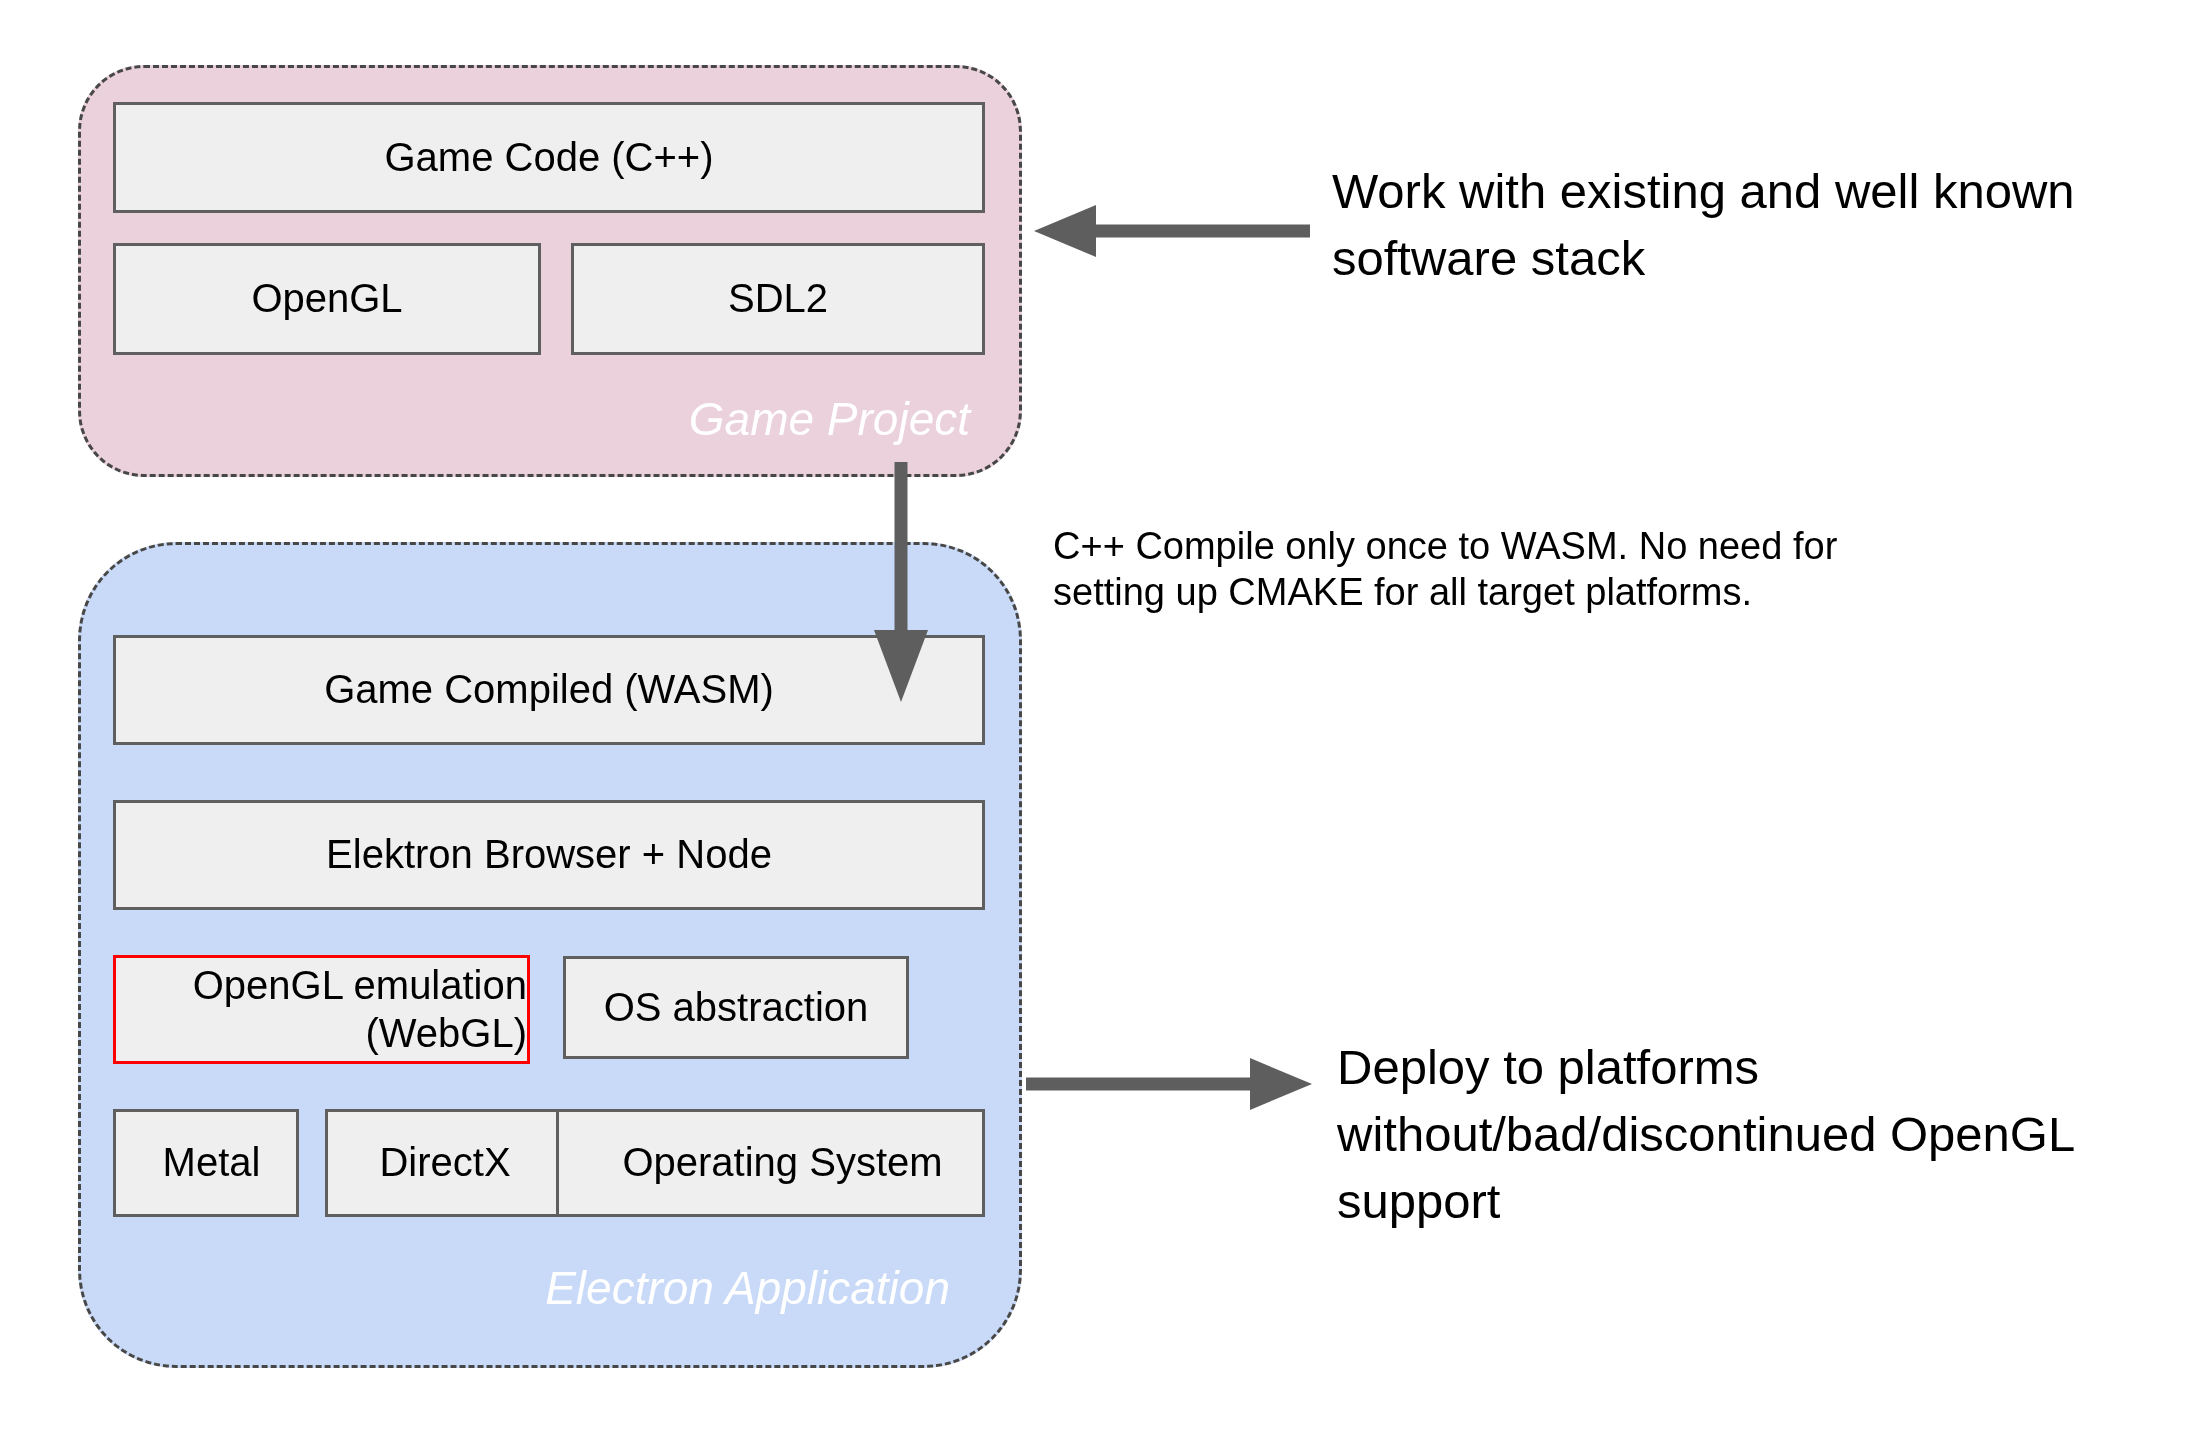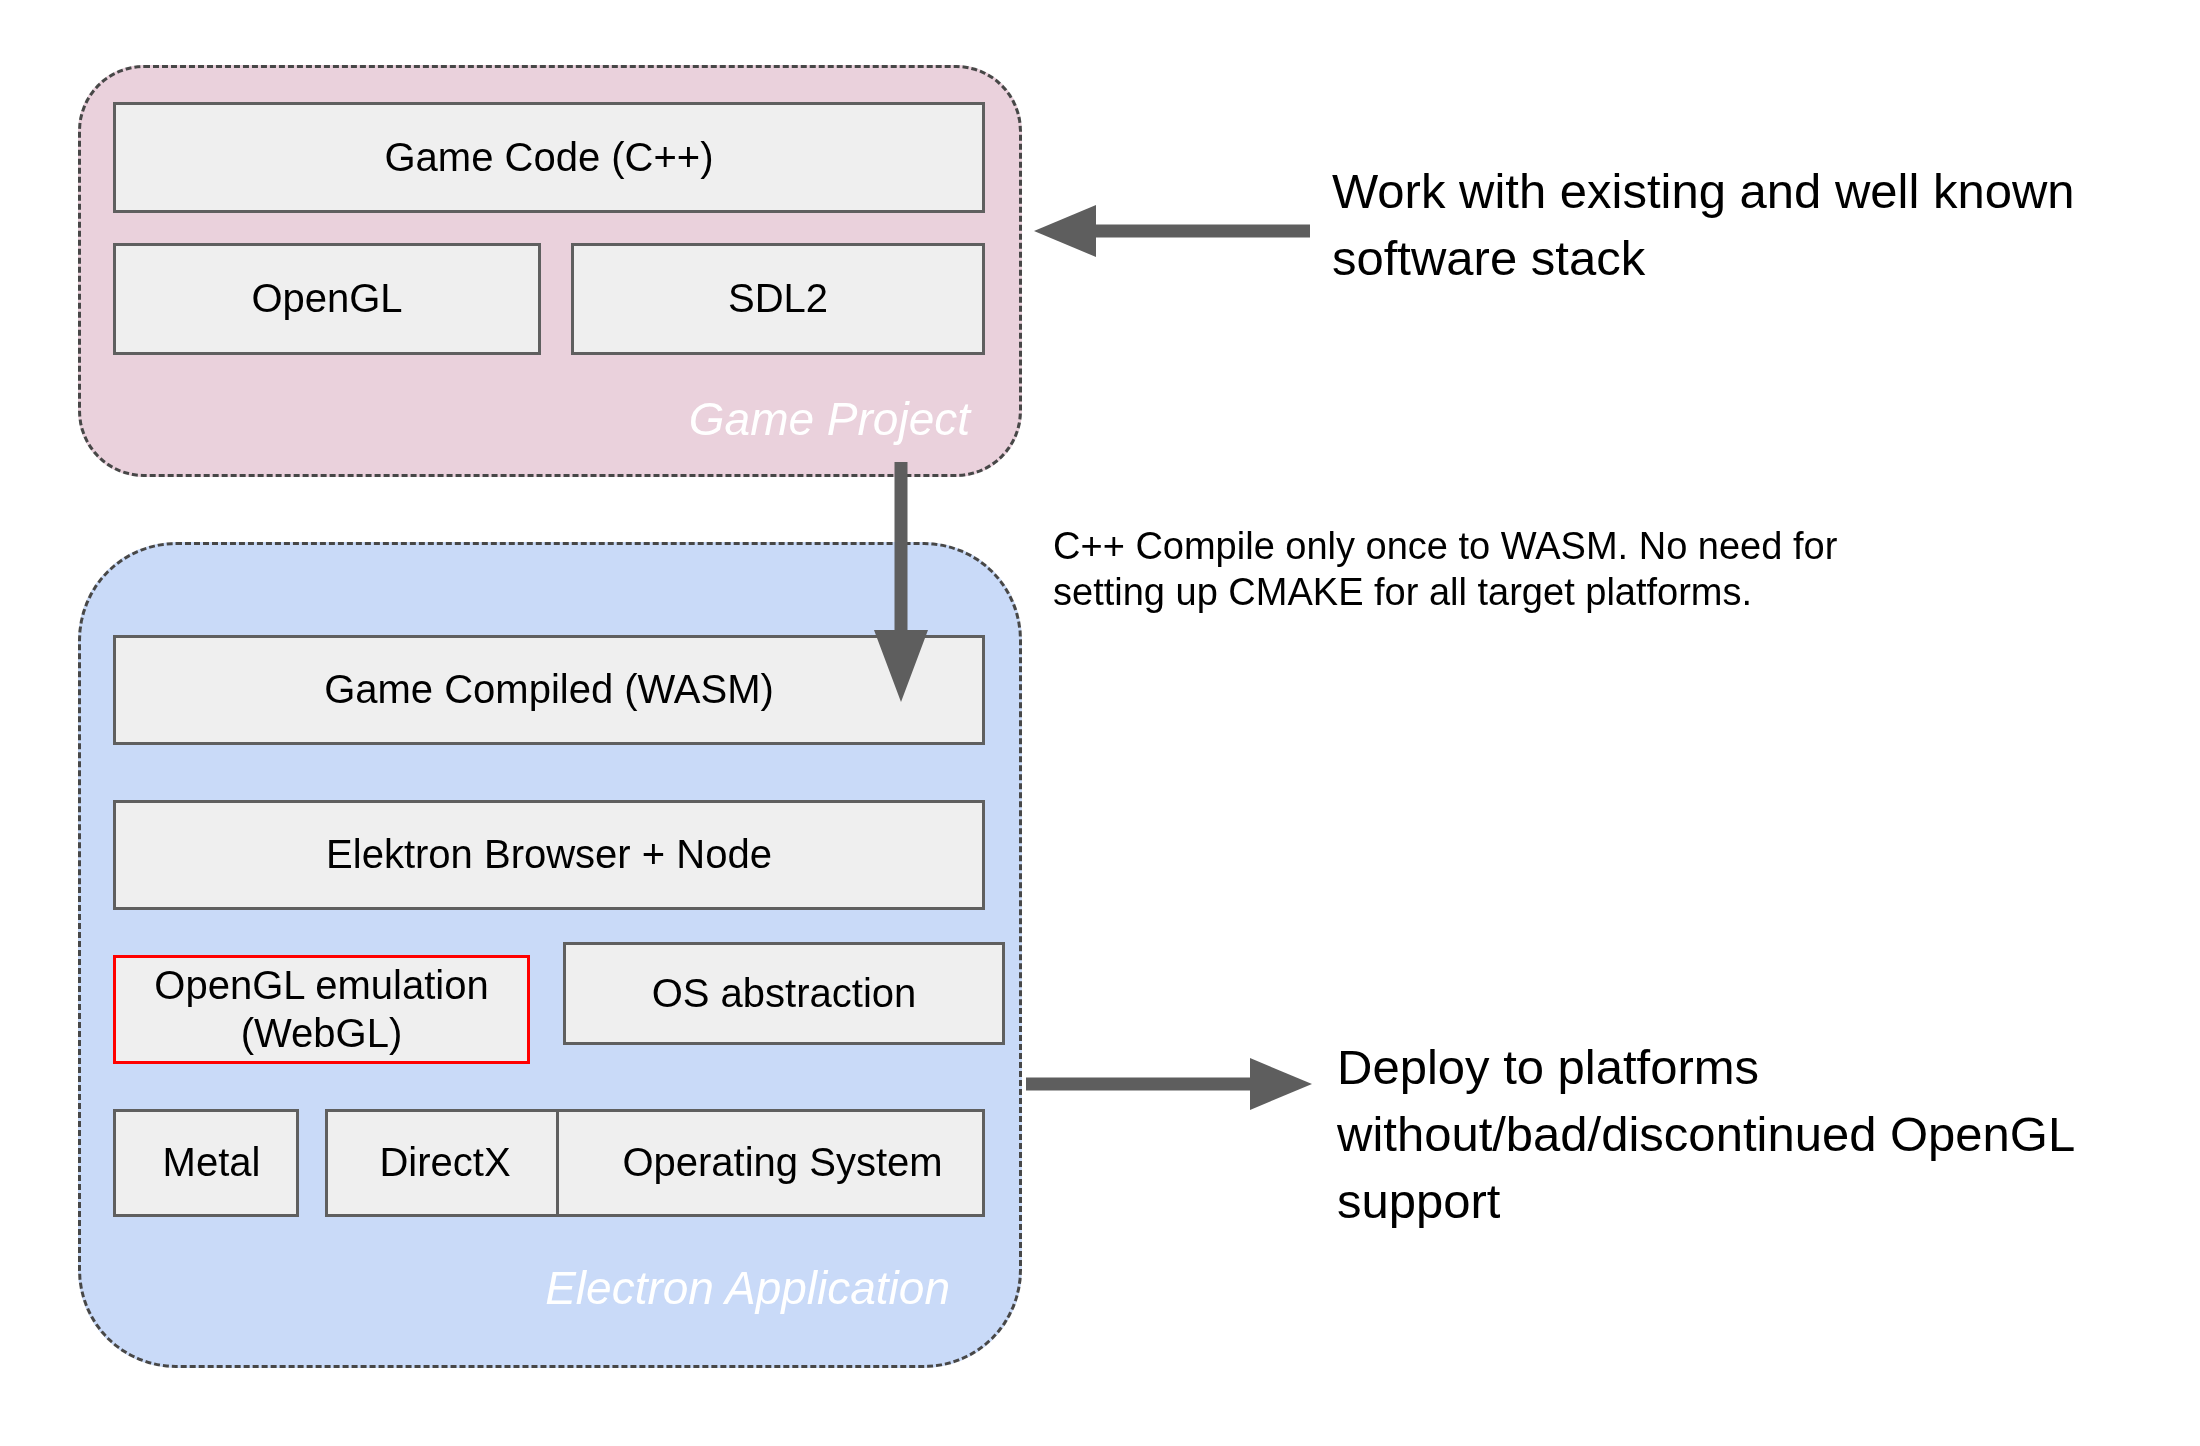--- a/index.html
+++ b/index.html
@@ -40,30 +40,31 @@
     flex-direction: column;
     align-items: center;
     justify-content: center;
     text-align: center;
     font-size: 40px;
     line-height: 1.18;
     color: var(--text, #000000);
   }
   .box.highlight {
     border-color: var(--highlight-border, #ff0000);
+    align-items: flex-end;
   }
   
   .b-game-code  { left: 32px;  top: 34px;  width: 872px; height: 111px; }
   .b-opengl     { left: 32px;  top: 175px; width: 428px; height: 112px; }
   .b-sdl2       { left: 490px; top: 175px; width: 414px; height: 112px; }
   
   .b-game-wasm  { left: 32px;  top: 90px; width: 872px; height: 110px; }
   .b-elektron   { left: 32px;  top: 255px; width: 872px; height: 110px; }
   .b-opengl-emu { left: 32px;  top: 410px; width: 417px; height: 109px; }
-  .b-os-abs     { left: 482px; top: 397px; width: 442px; height: 103px; }
+  .b-os-abs     { left: 482px; top: 411px; width: 346px; height: 103px; }
   .b-metal      { left: 32px;  top: 564px; width: 186px; height: 108px; padding-left: 11px; }
   .b-directx    { left: 244px; top: 564px; width: 240px; height: 108px; }
   .b-os         { left: 475px; top: 564px; width: 429px; height: 108px; padding-left: 24px; }
 
   .group-label {
     position: absolute;
     color: var(--container-label, #ffffff);
     font-size: 46px;
     white-space: nowrap;
     font-style: italic;

